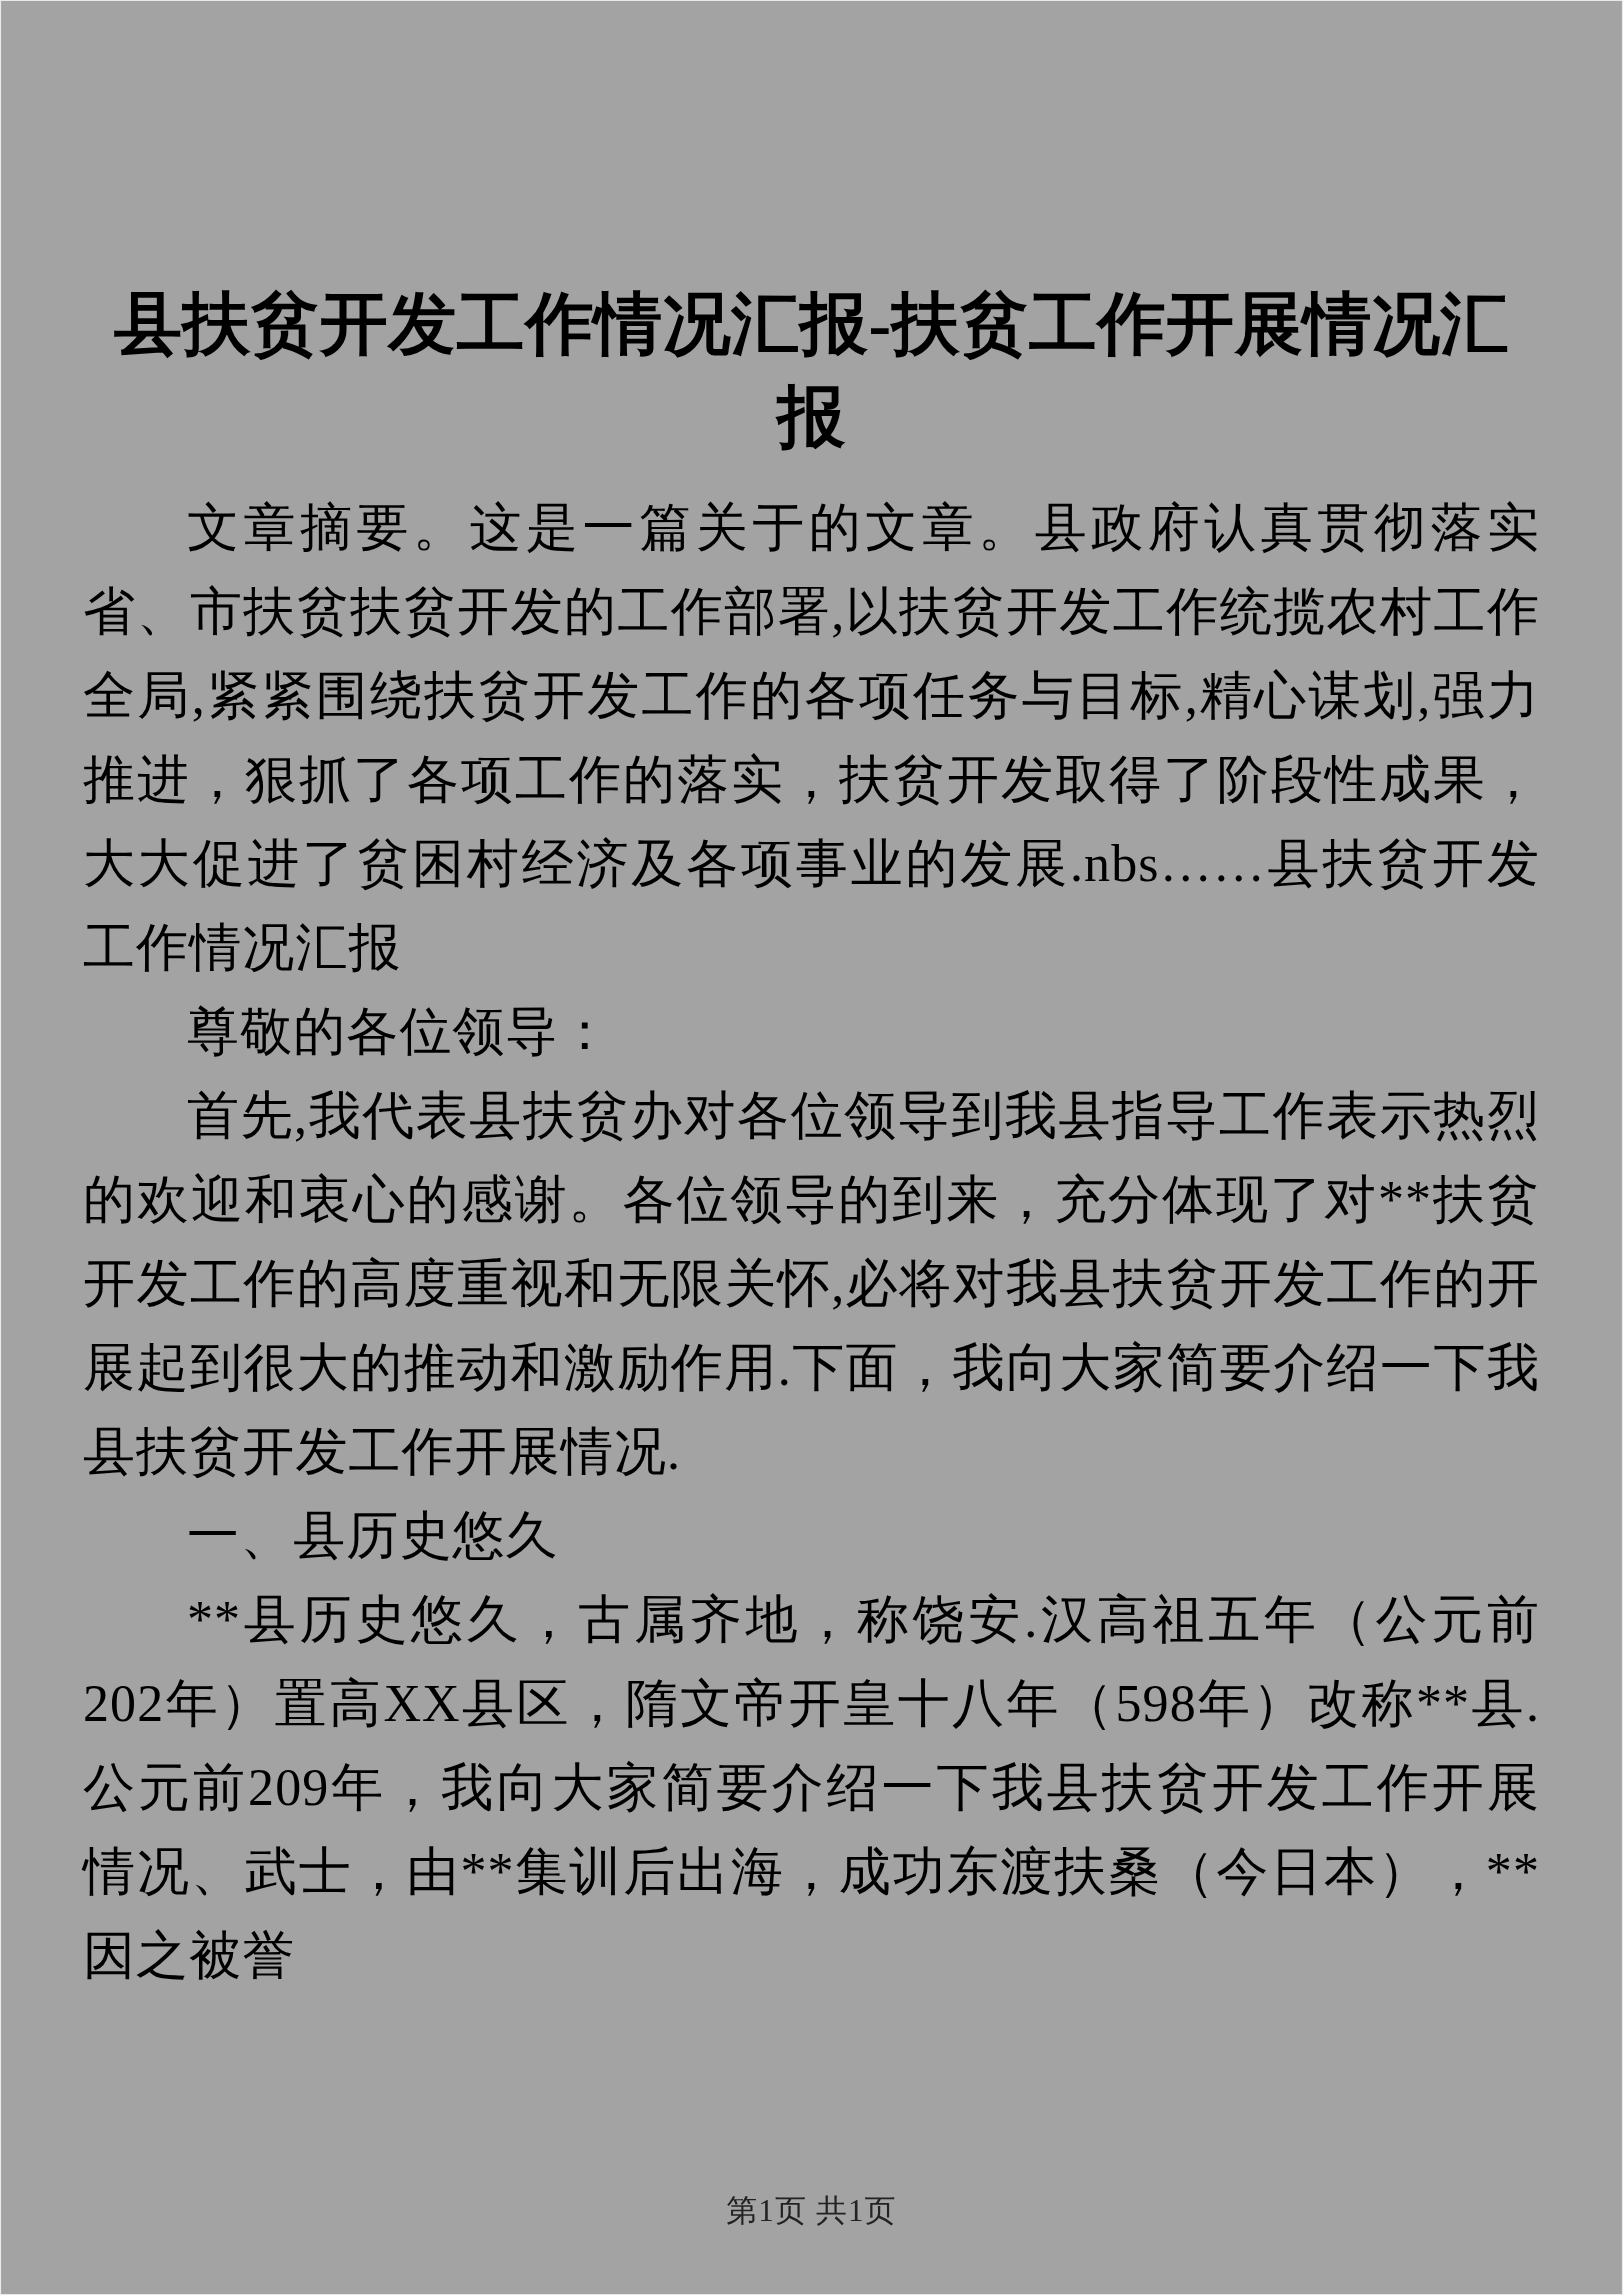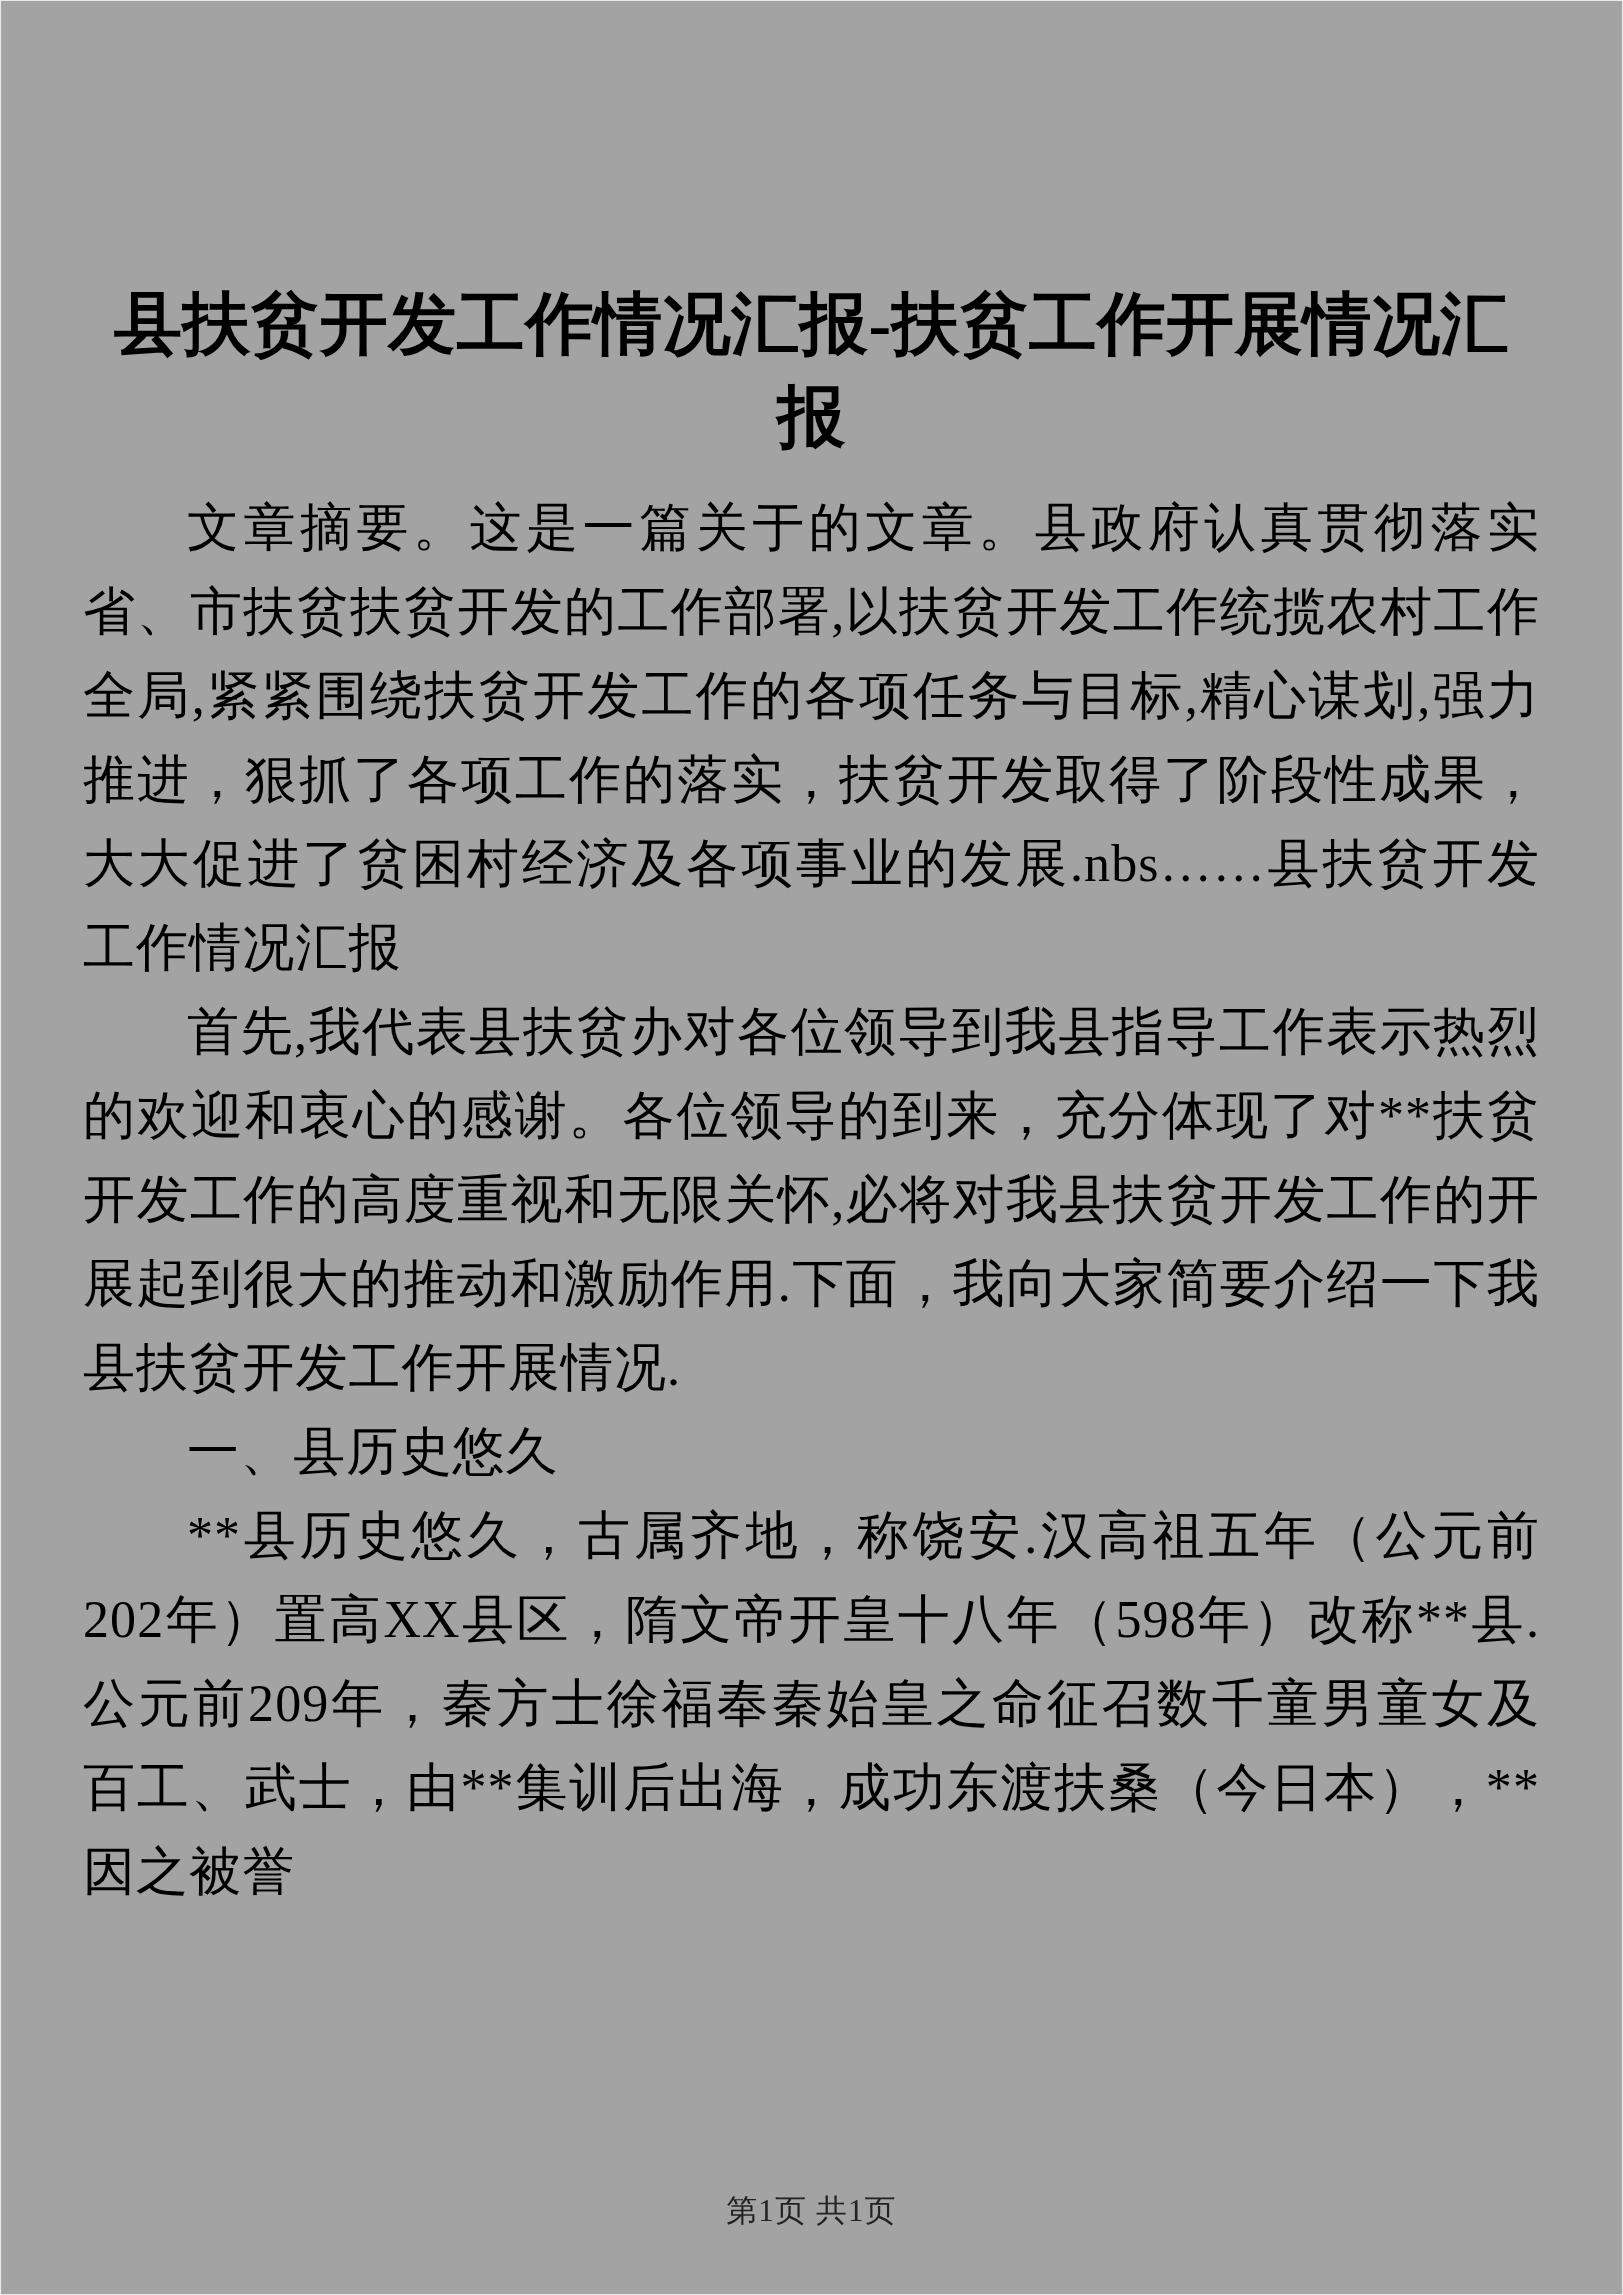--- a/index.html
+++ b/index.html
@@ -54,24 +54,25 @@
 </style>
 </head>
 <body>
 
 <div class="page">
 
   <h1 class="doc-title">县扶贫开发工作情况汇报-扶贫工作开展情况汇报</h1>
 
   <p class="para">文章摘要。这是一篇关于的文章。县政府认真贯彻落实省、市扶贫扶贫开发的工作部署,以扶贫开发工作统揽农村工作全局,紧紧围绕扶贫开发工作的各项任务与目标,精心谋划,强力推进，狠抓了各项工作的落实，扶贫开发取得了阶段性成果，大大促进了贫困村经济及各项事业的发展.nbs……县扶贫开发工作情况汇报</p>
 
+  <p class="para">尊敬的各位领导：</p>
 
   <p class="para">首先,我代表县扶贫办对各位领导到我县指导工作表示热烈的欢迎和衷心的感谢。各位领导的到来，充分体现了对**扶贫开发工作的高度重视和无限关怀,必将对我县扶贫开发工作的开展起到很大的推动和激励作用.下面，我向大家简要介绍一下我县扶贫开发工作开展情况.</p>
 
   <p class="para">一、县历史悠久</p>
 
 
-  <p class="para">**县历史悠久，古属齐地，称饶安.汉高祖五年（公元前202年）置高XX县区，隋文帝开皇十八年（598年）改称**县.公元前209年，秦方士徐福奉秦始皇之命征召数千童男童女及百工、武士，由**集训后出海，成功东渡扶桑（今日本），**因之被誉</p>
+  <p class="para">**县历史悠久，古属齐地，称饶安.汉高祖五年（公元前202年）置高XX县区，隋文帝开皇十八年（598年）改称**县.公元前209年，我向大家简要介绍一下我县扶贫开发工作开展情况、武士，由**集训后出海，成功东渡扶桑（今日本），**因之被誉</p>
 
   <div class="footer">第1页 共1页</div>
 
 </div>
 
 
 </body></html>

